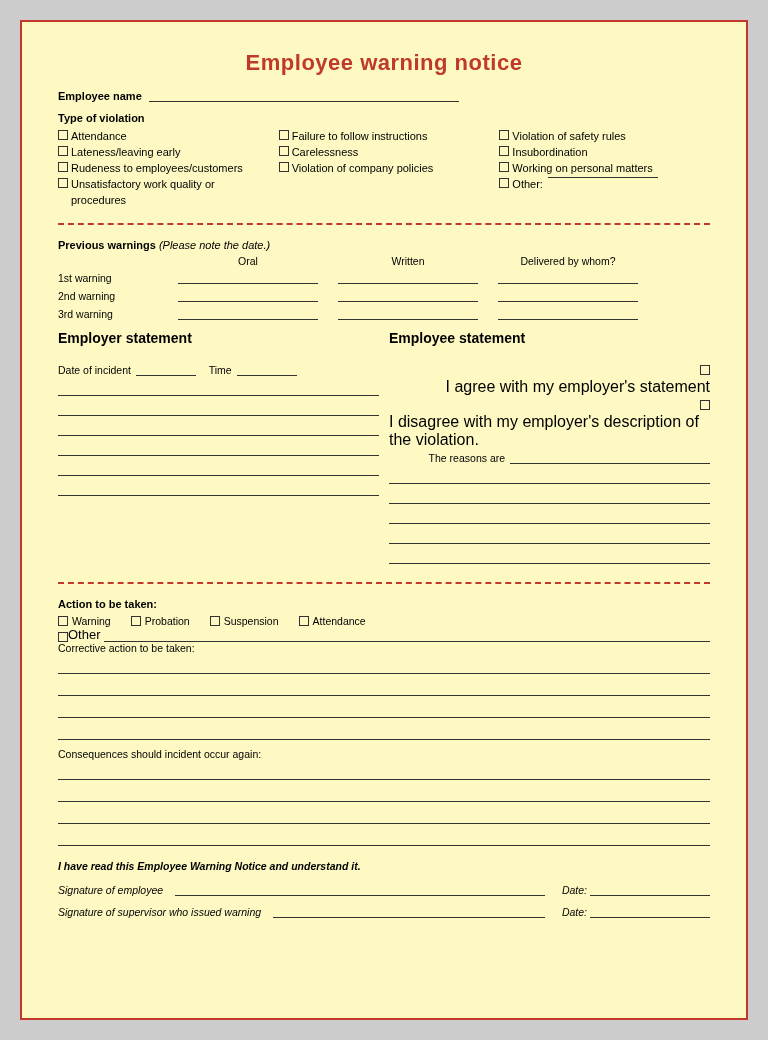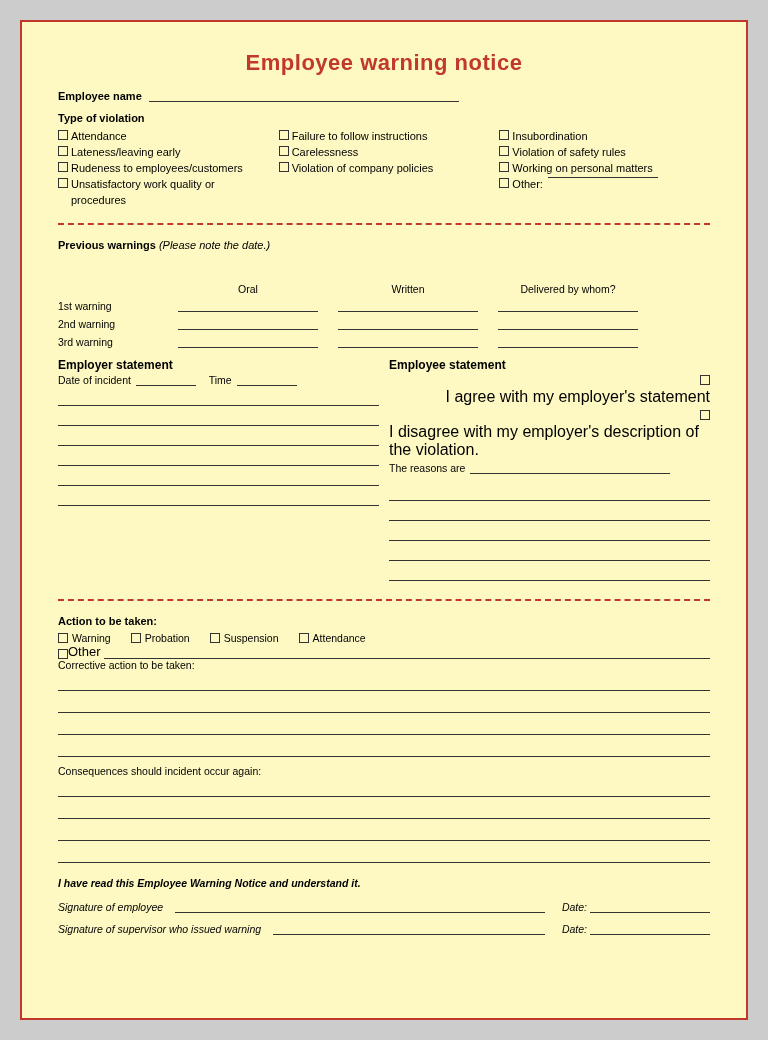--- a/index.html
+++ b/index.html
@@ -88,21 +88,20 @@
     }
     .pw-header-row {
       display: grid;
       grid-template-columns: 110px 160px 160px 160px;
       font-size: 10.5px;
       margin-bottom: 3px;
       padding-left: 0;
     }
     .pw-header-row .col {
       text-align: center;
-      margin-top: 28px;
     }
     .pw-header-row .col:first-child {
       text-align: left;
     }
     .pw-row {
       display: grid;
       grid-template-columns: 110px 160px 160px 160px;
       font-size: 10.5px;
       margin-bottom: 4px;
       align-items: flex-end;
@@ -112,23 +111,23 @@
       height: 14px;
       margin: 0 10px;
     }
     .statements-row {
       display: grid;
       grid-template-columns: 1fr 1fr;
       gap: 10px;
       margin-top: 6px;
     }
     .stmt-col .stmt-label {
-      font-size: 12px;
-      font-weight: bold;
-      margin-bottom: 2px;
+      font-size: 14px;
+      font-weight: bold;
+      margin-bottom: 18px;
     }
     .stmt-col .date-time-row {
       font-size: 10.5px;
       margin-bottom: 4px;
     }
     .stmt-col .date-time-row .short-line {
       display: inline-block;
       border-bottom: 1px solid #333;
       width: 60px;
       vertical-align: bottom;
@@ -286,25 +285,25 @@
       </div>
       <div class="violation-item">
         <span class="checkbox"></span>
         <span>Violation of company policies</span>
       </div>
     </div>
 
     <div>
       <div class="violation-item">
         <span class="checkbox"></span>
+        <span>Violation of safety rules</span>
+      </div>
+      <div class="violation-item">
+        <span class="checkbox"></span>
         <span>Insubordination</span>
-      </div>
-      <div class="violation-item">
-        <span class="checkbox"></span>
-        <span>Violation of safety rules</span>
       </div>
       <div class="violation-item">
         <span class="checkbox"></span>
         <span>Working on personal matters</span>
       </div>
       <div class="violation-item">
         <span class="checkbox"></span>
         <span>Other:</span>
         <span class="other-line"></span>
       </div>
@@ -367,21 +366,21 @@
     <div class="stmt-col">
       <div class="stmt-label">Employee statement</div>
       <div class="agree-row">
         <span class="checkbox"></span>
         <span>I agree with my employer's statement</span>
       </div>
       <div class="agree-row">
         <span class="checkbox"></span>
         <span>I disagree with my employer's description of the violation.</span>
       </div>
-      <div style="font-size:10.5px; margin-bottom:11px;">
+      <div style="font-size:10.5px; margin-bottom:4px;text-align:right;">
         <span>The reasons are</span>
         <span class="reasons-line"></span>
       </div>
       <div class="stmt-lines">
         <div class="write-line"></div>
         <div class="write-line"></div>
         <div class="write-line"></div>
         <div class="write-line"></div>
         <div class="write-line"></div>
       </div>

